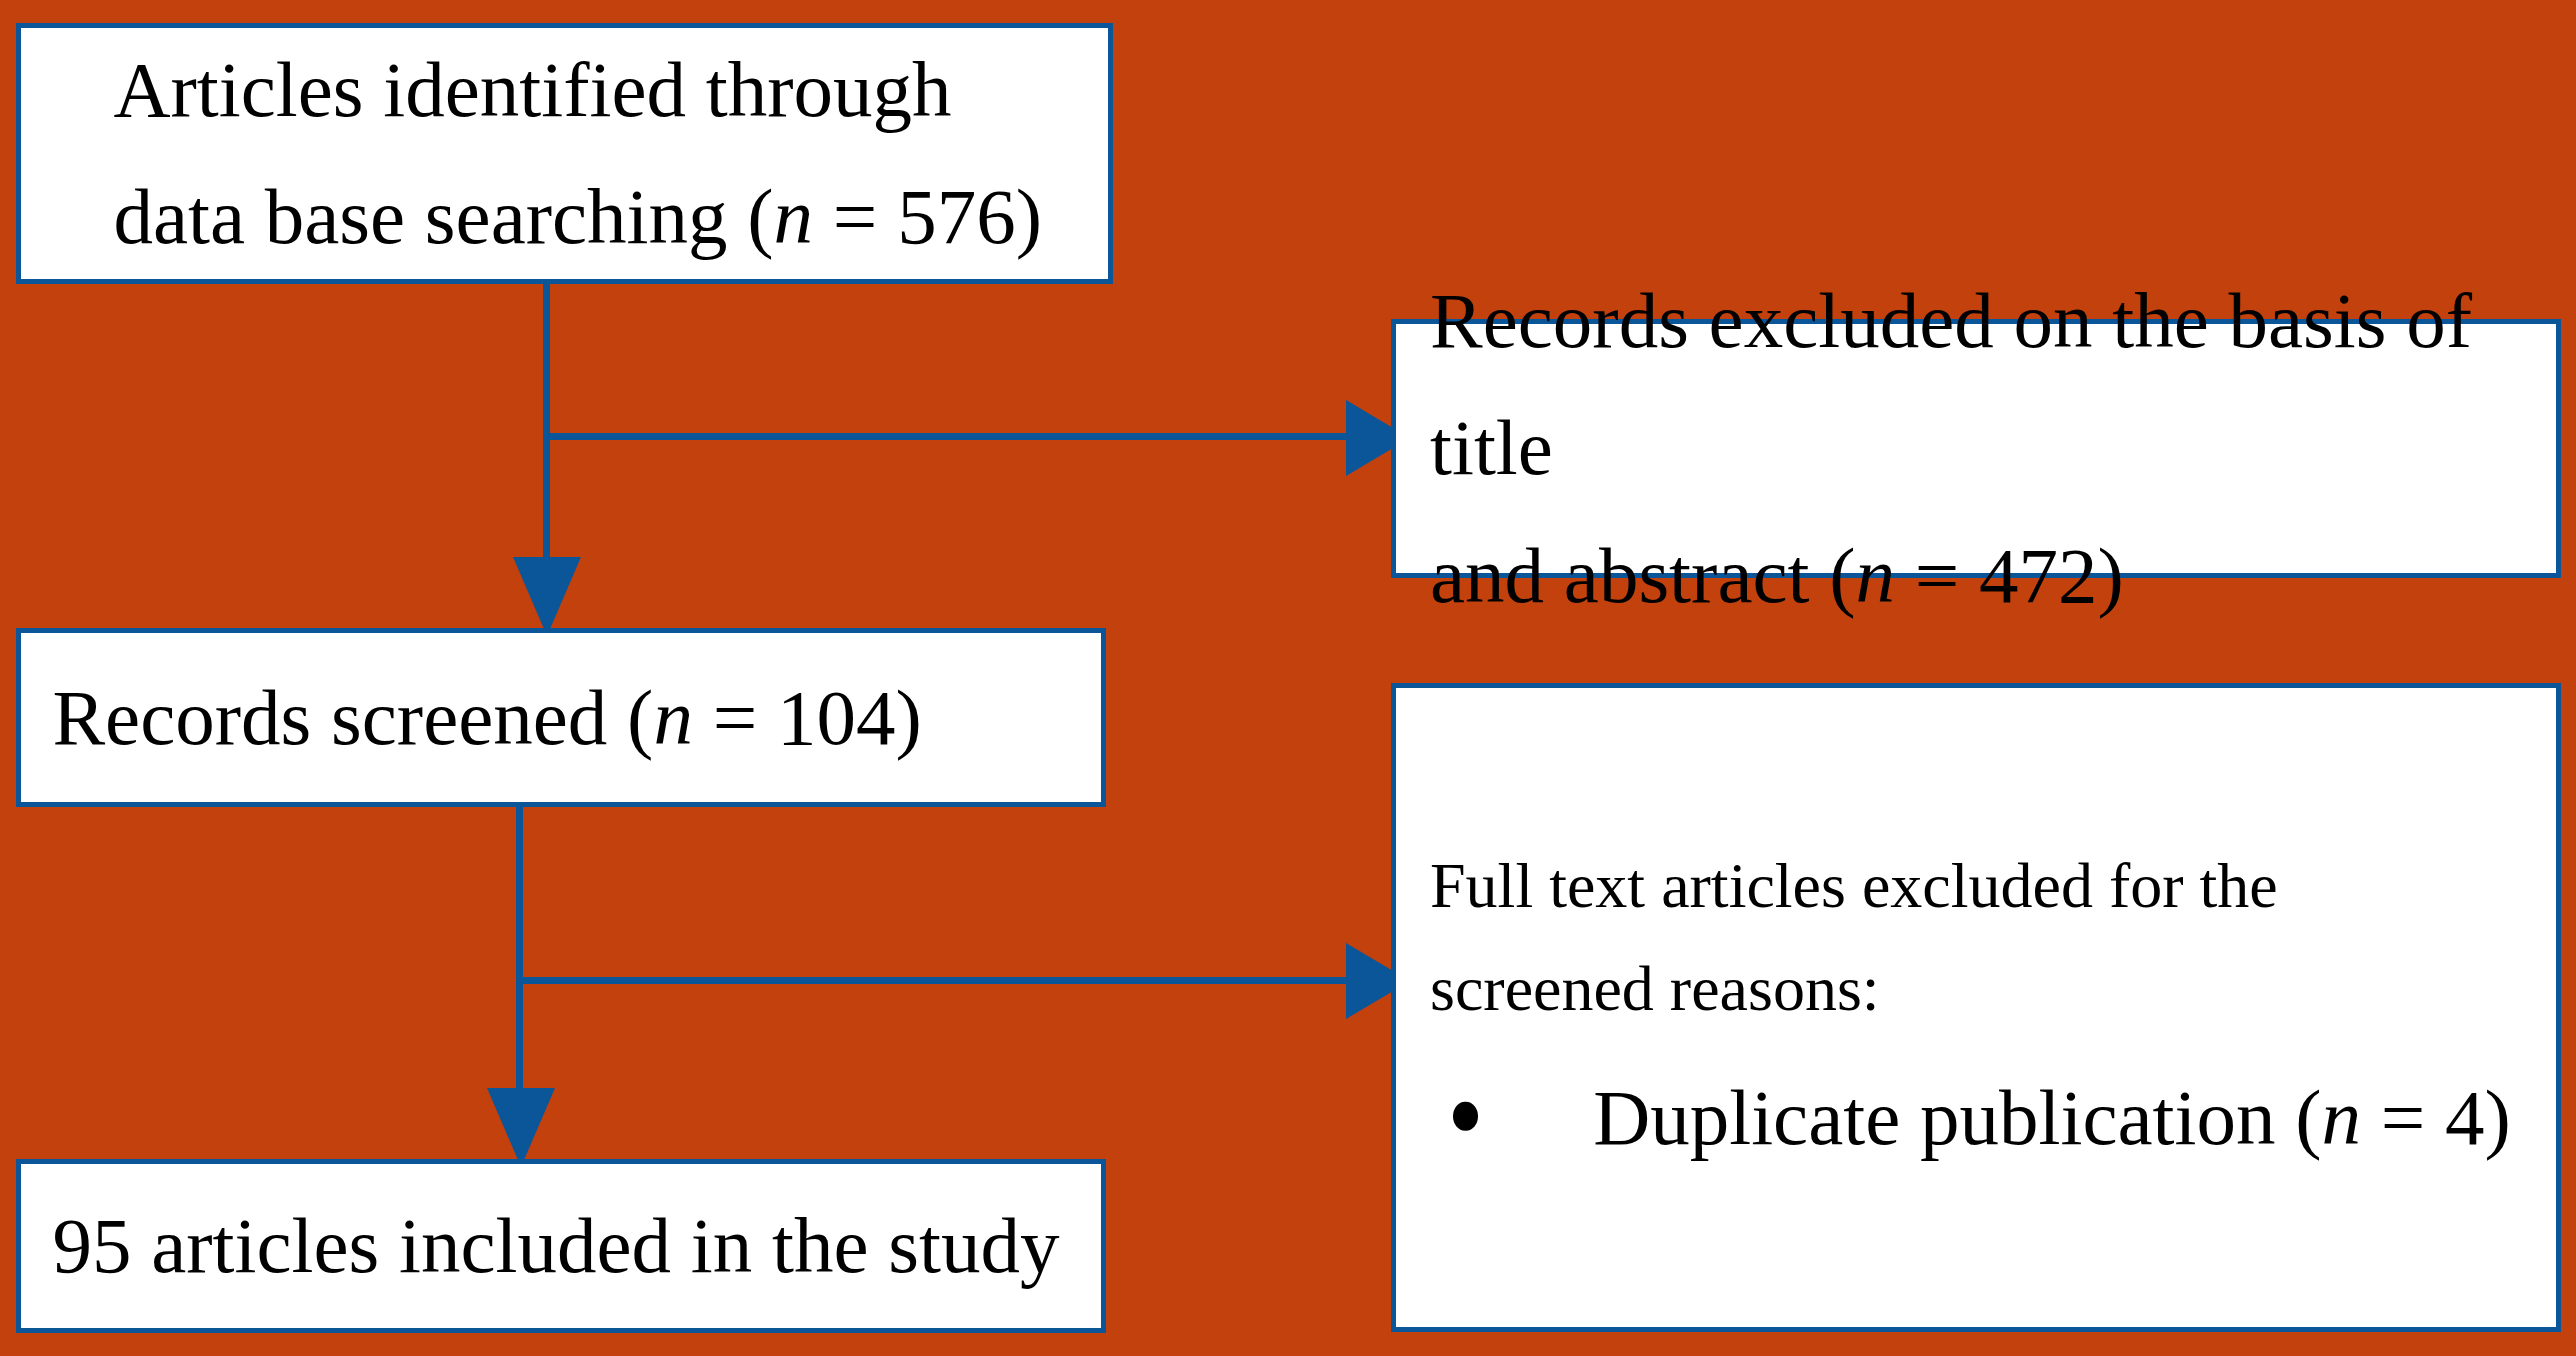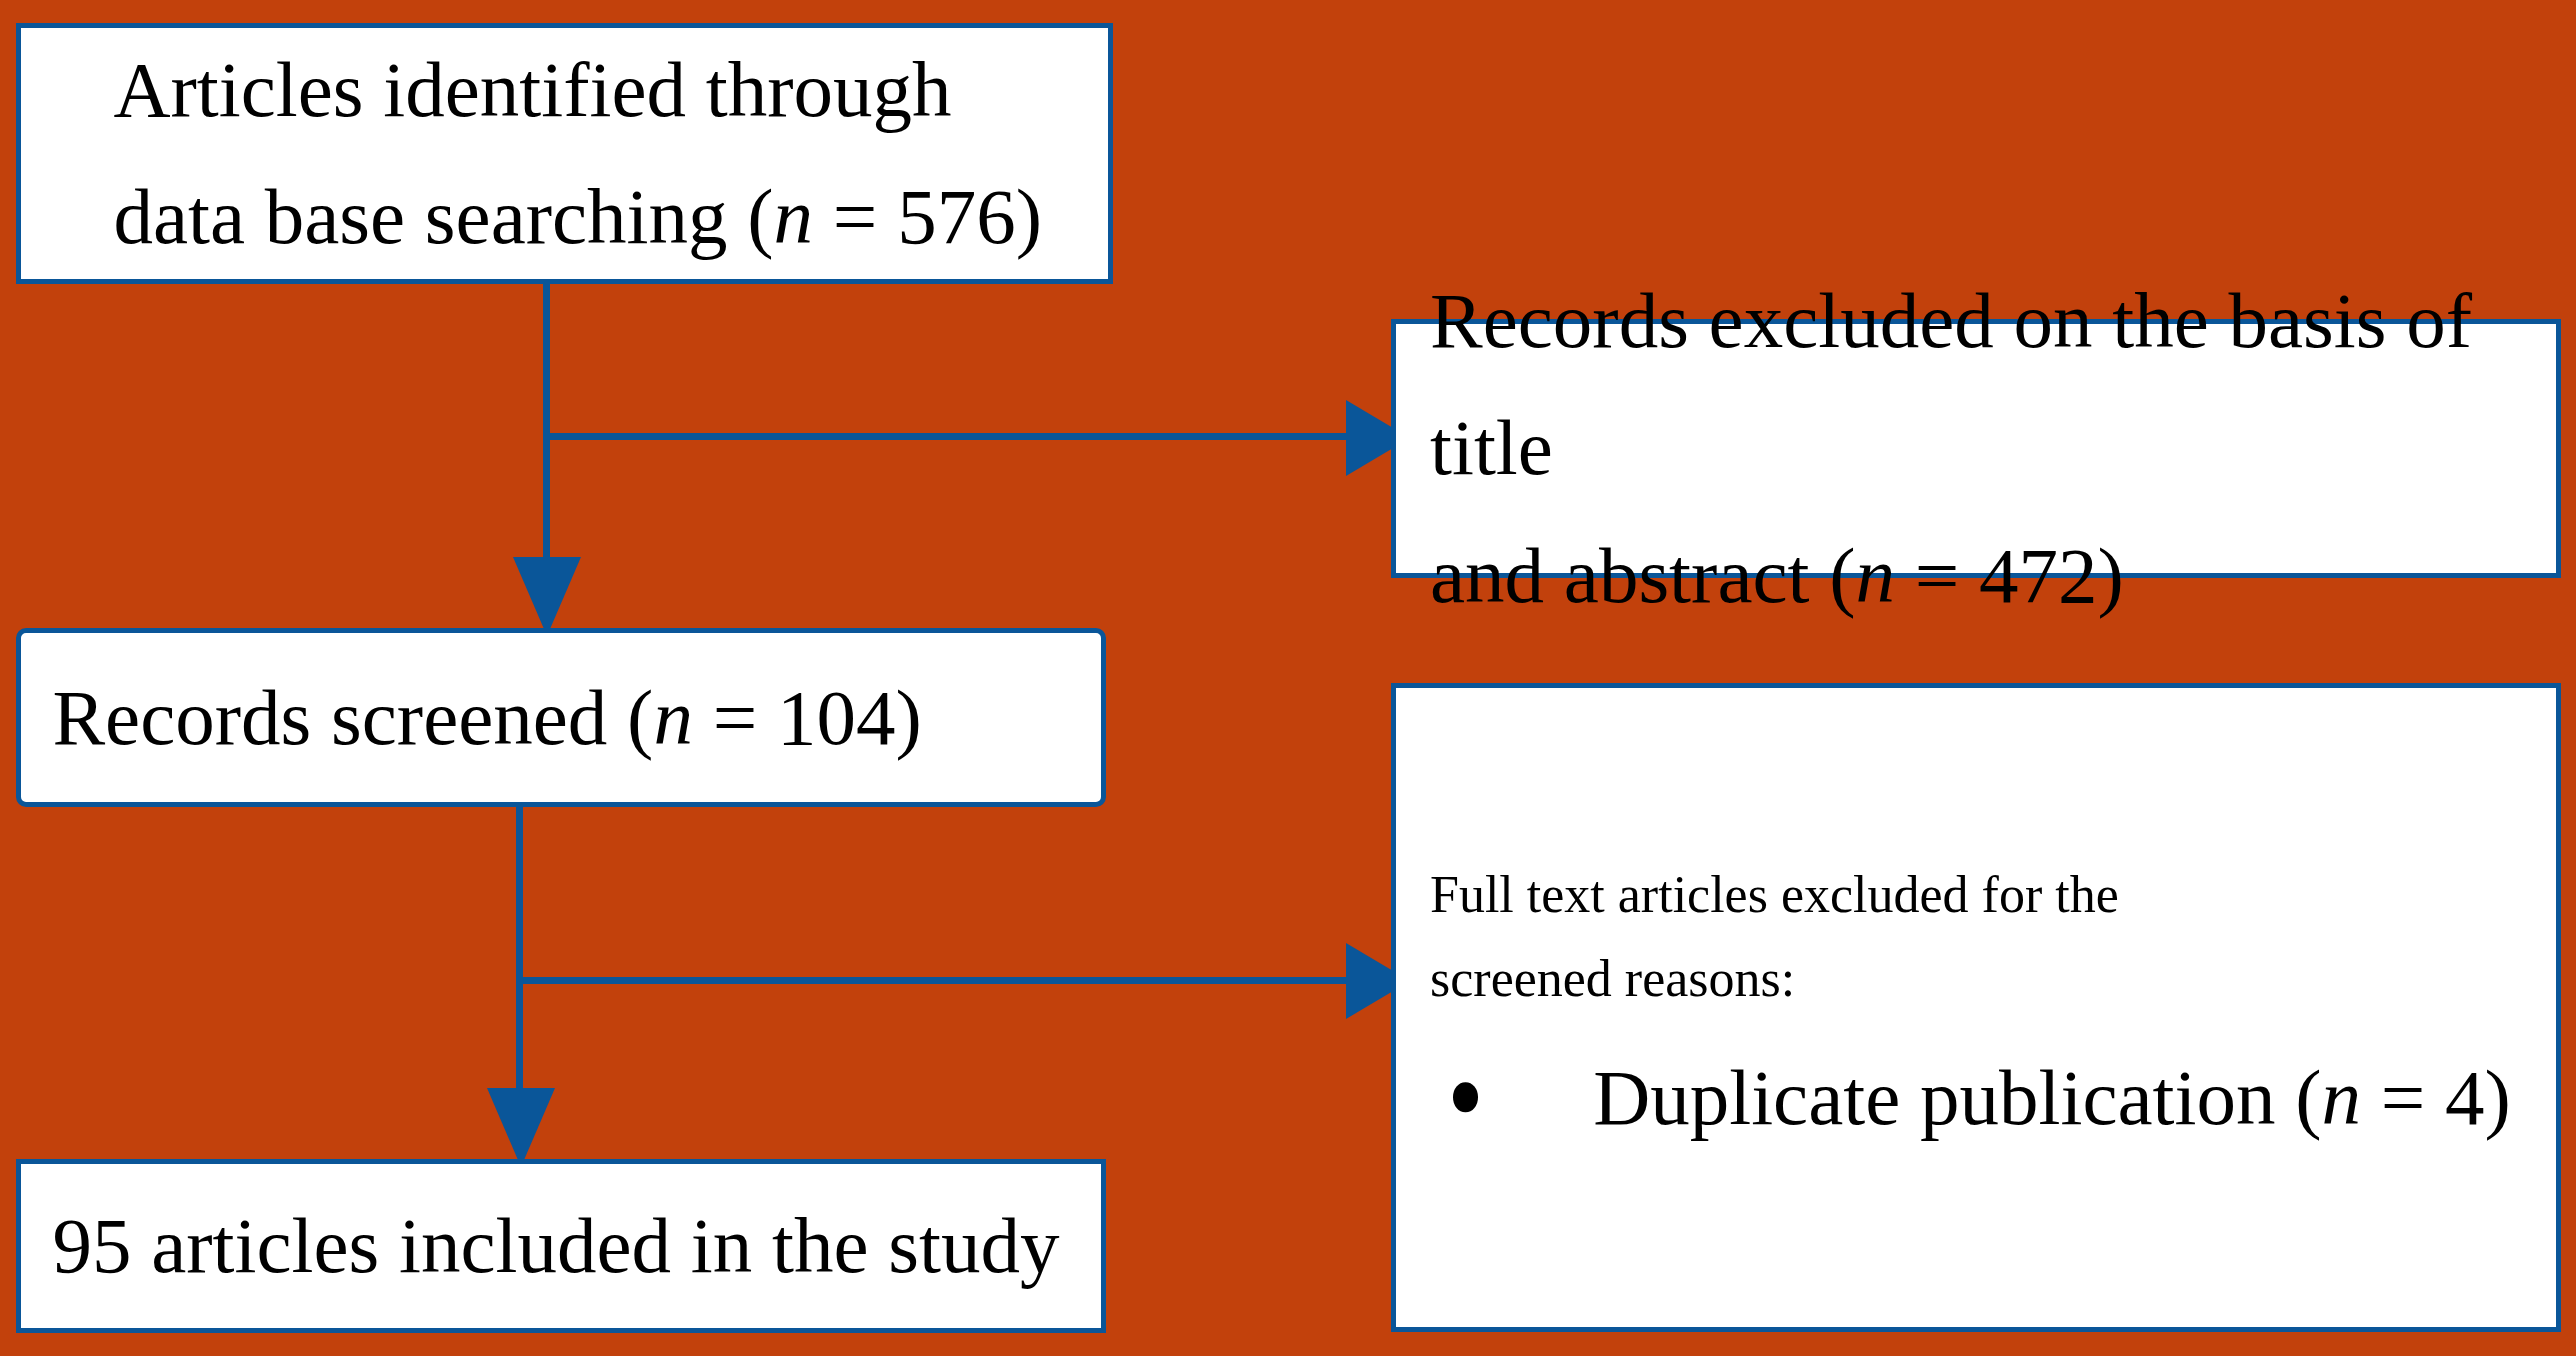--- a/index.html
+++ b/index.html
@@ -45,21 +45,21 @@
   .ital { font-style: italic; }
 
   
   #box-identified {
     left: 16.4px; top: 23px; width: 1097px; height: 261px;
   }
   #box-identified .box-inner { padding: 0 0 0 92px; }
 
   
   #box-screened {
-    left: 16.4px; top: 628px; width: 1090px; height: 179px; border-radius: 10px;
+    left: 16.4px; top: 628px; width: 1090px; height: 179px;
   }
   #box-screened .box-inner { padding: 0 0 0 31px; }
 
   
   #box-included {
     left: 16.4px; top: 1159px; width: 1090px; height: 174px; padding-left: 20px;
   }
   #box-included .box-inner { padding: 0 0 0 31px; }
 
   
@@ -69,21 +69,21 @@
   #box-excluded .box-inner { padding: 0 33px 0 34px; }
 
   
   #box-fulltext {
     left: 1391px; top: 683px; width: 1170px; height: 649px;
   }
   #box-fulltext .box-inner { padding: 0 31px 0 34px; }
   #box-fulltext .para {
     text-align: justify;
     text-align-last: left;
-    font-size: 52px;
+    font-size: 64px;
     line-height: 1.62;
     margin: 0;
   }
   .bullets {
     list-style: none;
     margin: 13px 0 0 0;
     padding: 0;
     text-align: center;
   }
   .bullets li {

